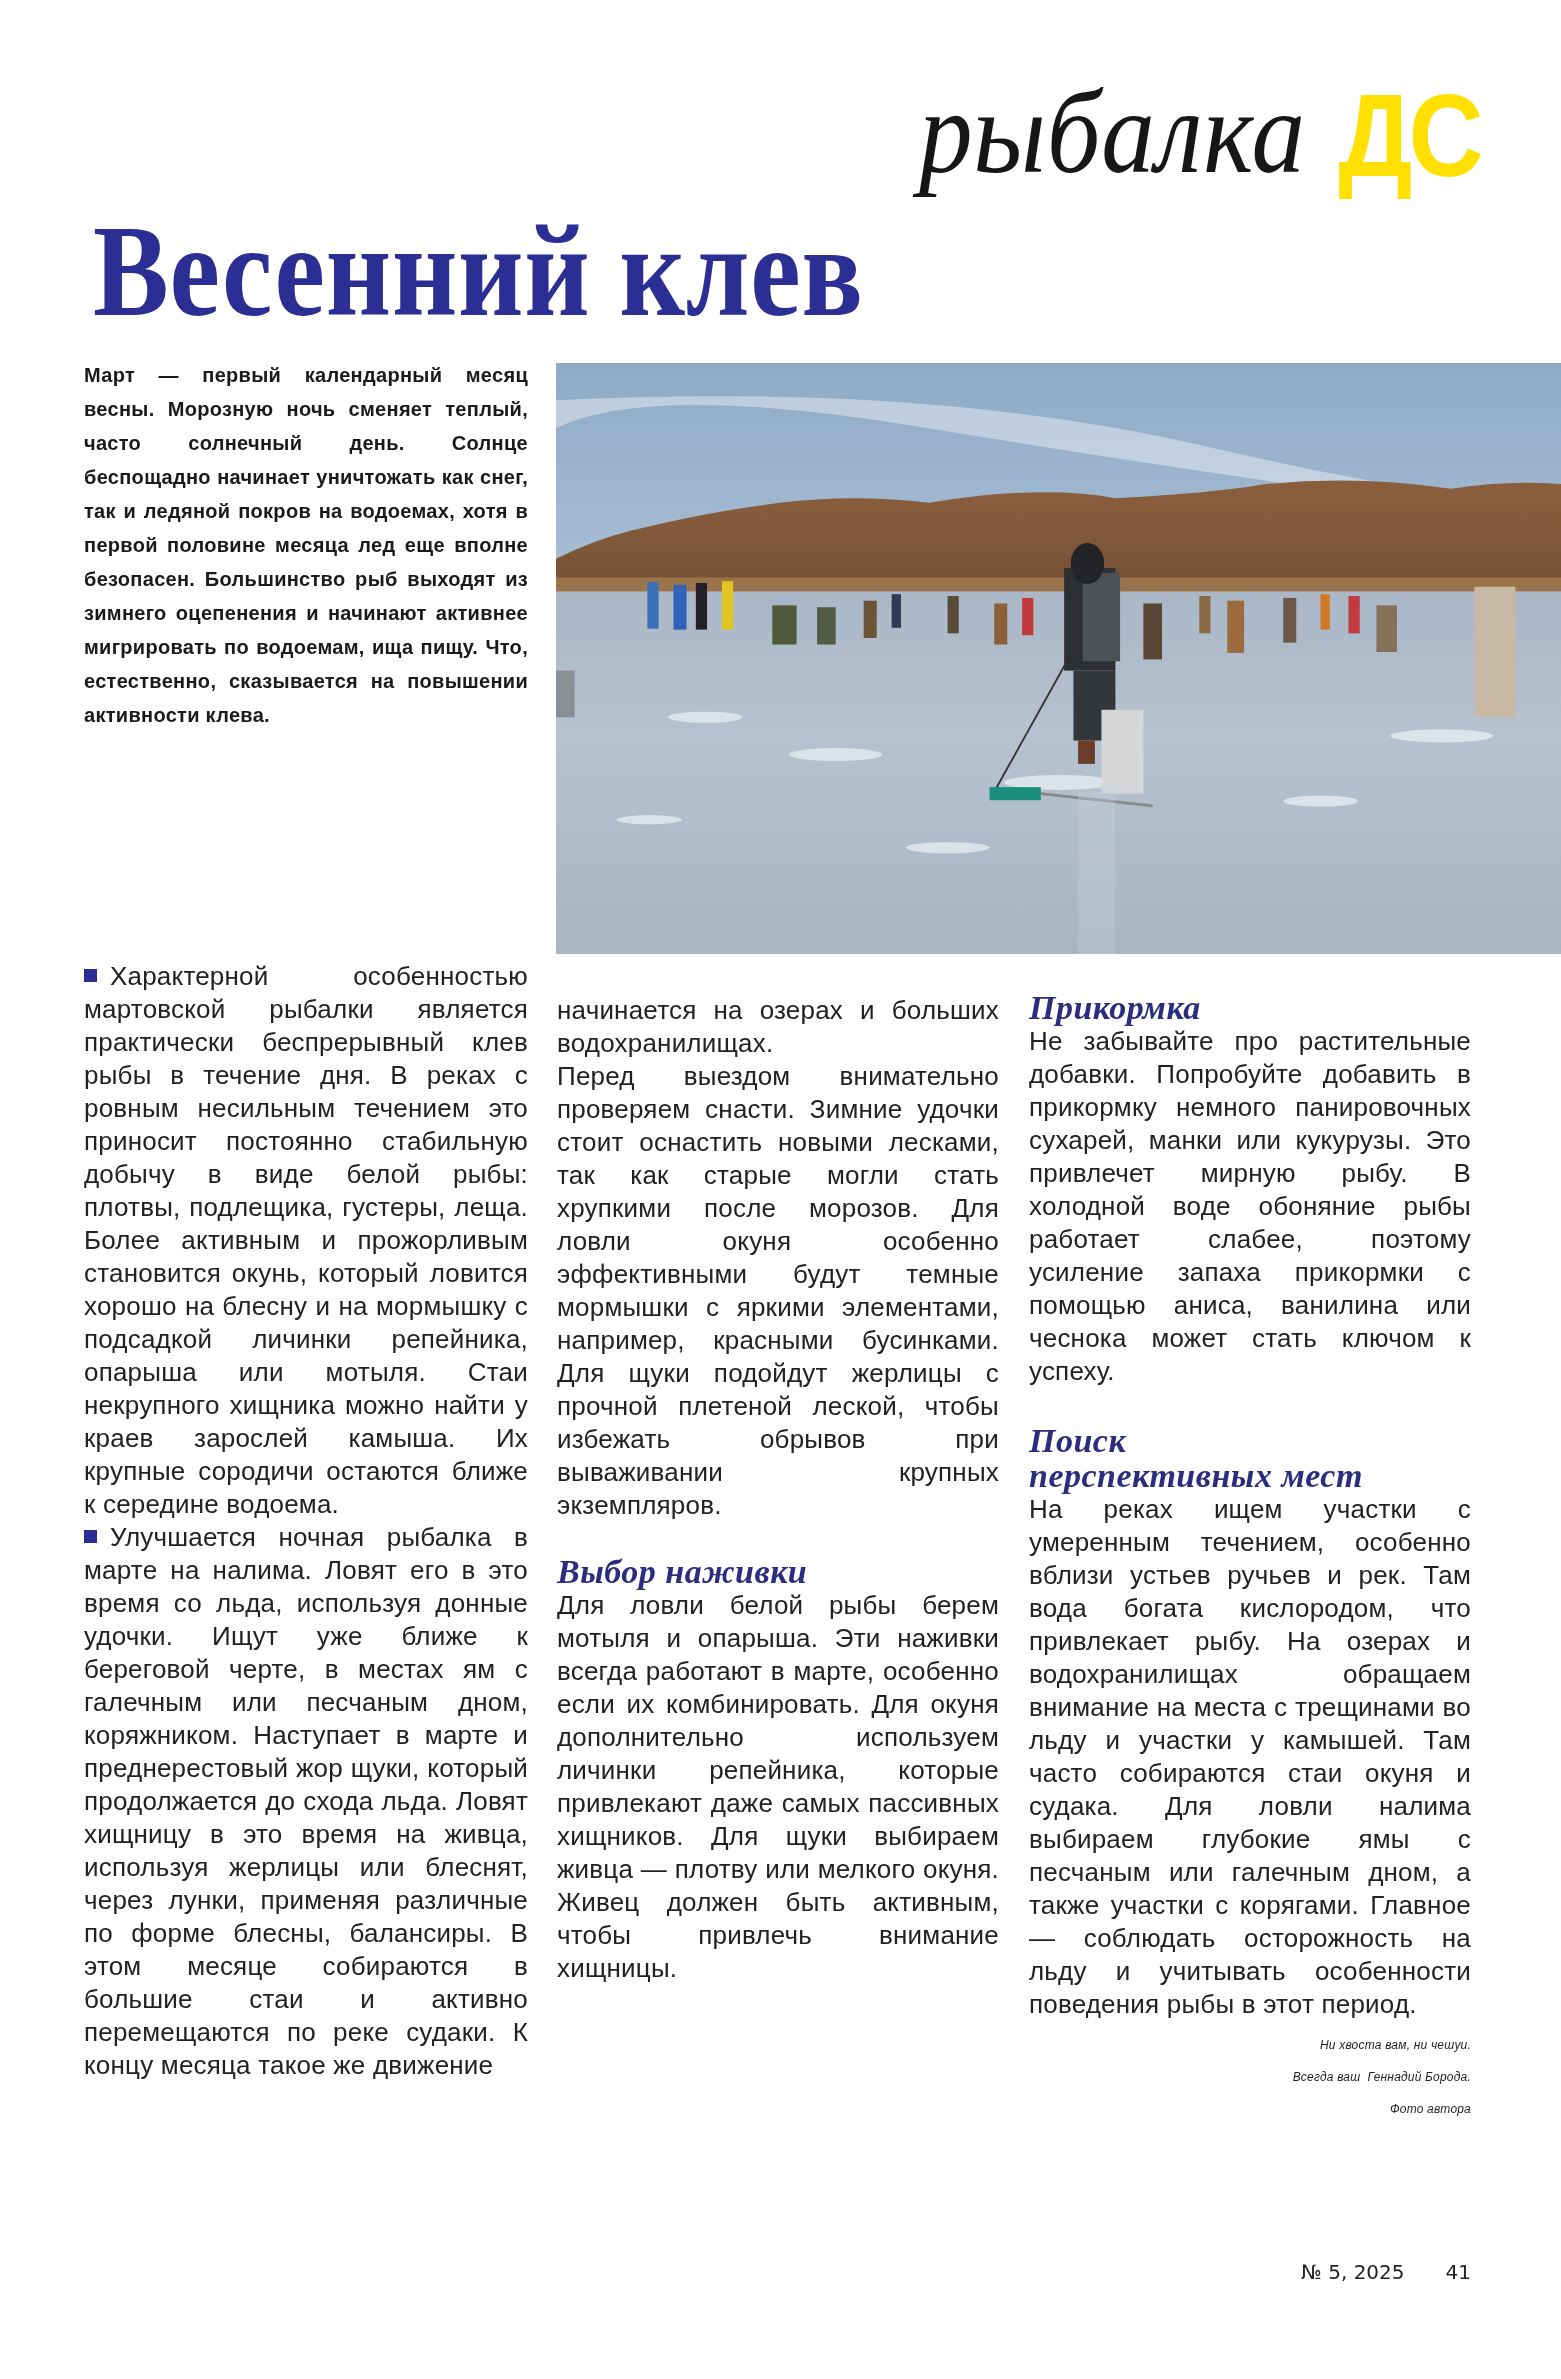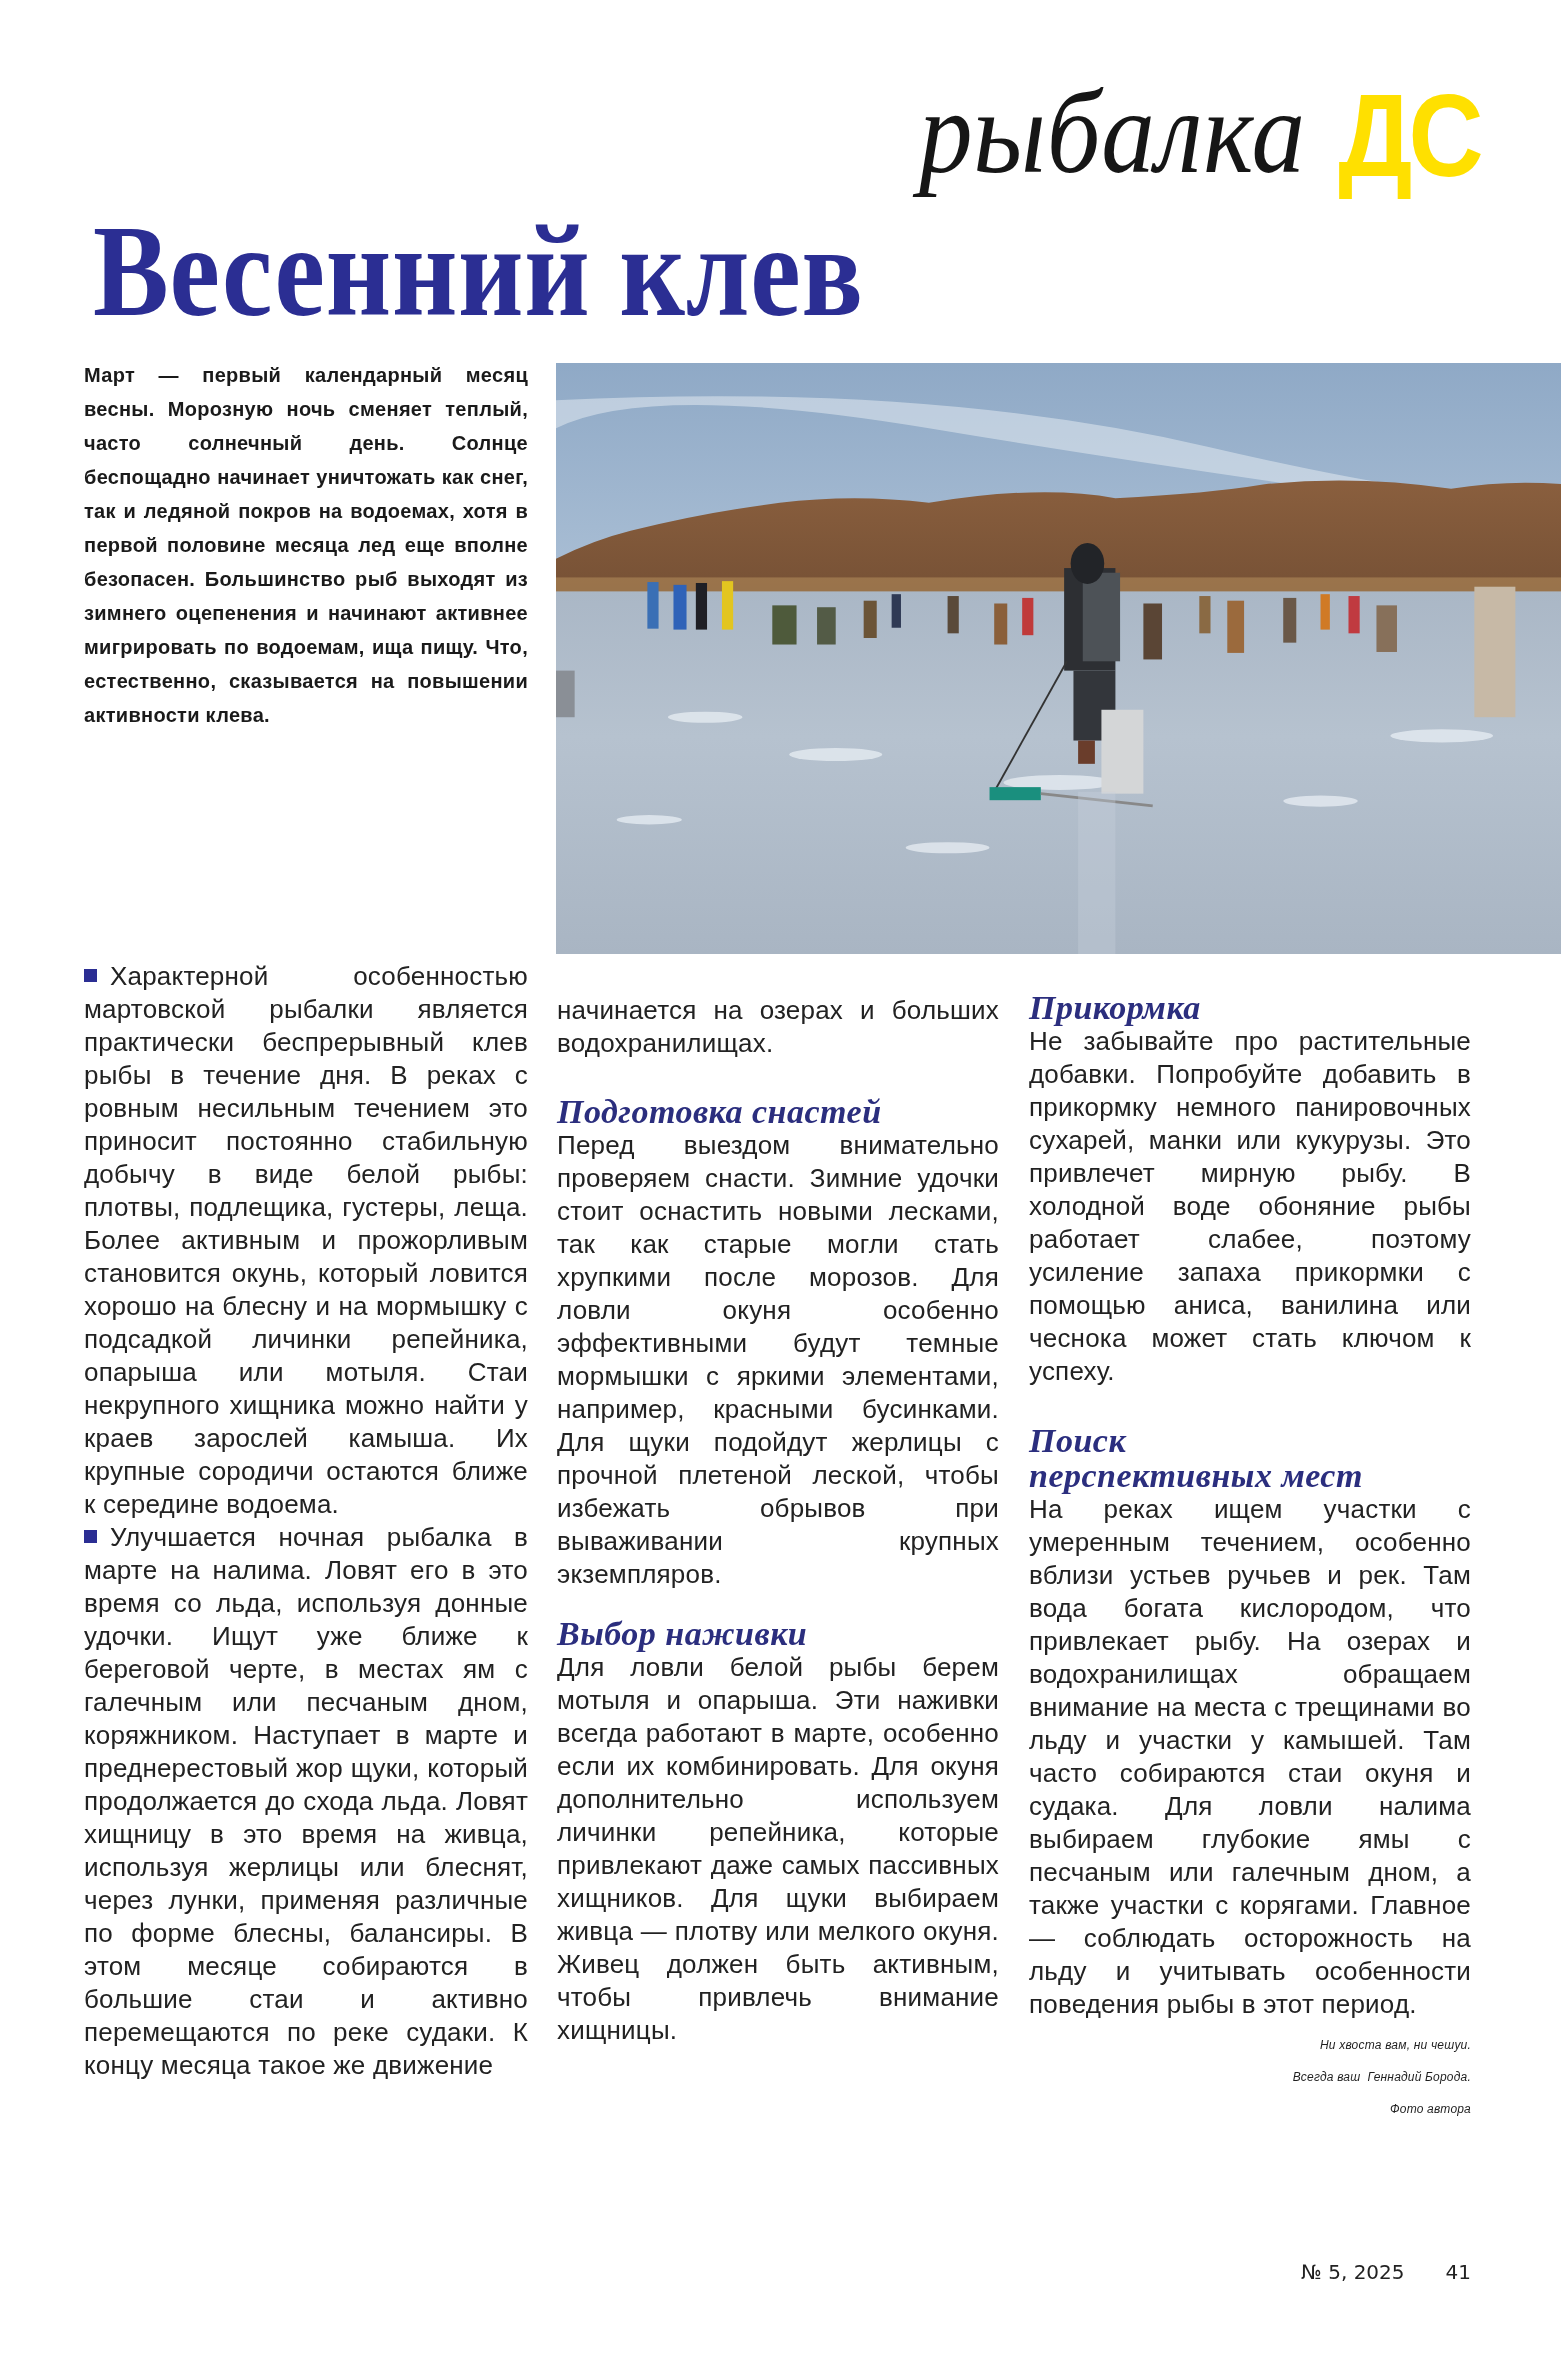--- a/index.html
+++ b/index.html
@@ -59,21 +59,21 @@
       display: inline-block; width: 13px; height: 13px; background: #2b2e93;
       margin-right: 13px; vertical-align: 2.8px;
     }
     .subhead {
       font-family: "Liberation Serif", serif; font-style: italic;
       font-size: 34px; line-height: 35px; color: #2b2e7e;
       text-align: left; letter-spacing: 0.5px;
     }
     .col-2 .subhead { margin-top: 34px; }
     .col-3 .subhead.second { margin-top: 35px; }
-    .col-2 .subhead.second { margin-top: 25px; font-family: Liberation Serif, serif; }
+    .col-2 .subhead.second { margin-top: 32px; font-family: Liberation Serif, serif; }
 
     .signoff {
       text-align: right; font-style: italic; font-size: 12px; line-height: 32px;
       color: #1f1f1f; margin-top: 8px;
     }
     .signoff div { white-space: pre; }
 
     .folio {
       position: absolute; right: 90px; top: 2260px;
       font-family: "DejaVu Sans", sans-serif; font-size: 20px; color: #222;
@@ -161,21 +161,20 @@
   </svg>
 </div>
 
 <div class="col col-1">
   <p><span class="bullet"></span><span>Характерной особенностью мартовской рыбалки является практически беспрерывный клев рыбы в течение дня. В реках с ровным несильным течением это приносит постоянно стабильную добычу в виде белой рыбы: плотвы, подлещика, густеры, леща. Более активным и прожорливым становится окунь, который ловится хорошо на блесну и на мормышку с подсадкой личинки репейника, опарыша или мотыля. Стаи некрупного хищника можно найти у краев зарослей камыша. Их крупные сородичи остаются ближе к середине водоема.</span></p>
   <p><span class="bullet"></span><span>Улучшается ночная рыбалка в марте на налима. Ловят его в это время со льда, используя донные удочки. Ищут уже ближе к береговой черте, в местах ям с галечным или песчаным дном, коряжником. Наступает в марте и преднерестовый жор щуки, который продолжается до схода льда. Ловят хищницу в это время на живца, используя жерлицы или блеснят, через лунки, применяя различные по форме блесны, балансиры. В этом месяце собираются в большие стаи и активно перемещаются по реке судаки. К концу месяца такое же движение</span></p>
 </div>
 
 <div class="col col-2">
   <p>начинается на озерах и больших водохранилищах.</p>
-  <h3 class="subhead">Подготовка снастей</h3>
   <p>Перед выездом внимательно проверяем снасти. Зимние удочки стоит оснастить новыми лесками, так как старые могли стать хрупкими после морозов. Для ловли окуня особенно эффективными будут темные мормышки с яркими элементами, например, красными бусинками. Для щуки подойдут жерлицы с прочной плетеной леской, чтобы избежать обрывов при вываживании крупных экземпляров.</p>
   <h3 class="subhead second">Выбор наживки</h3>
   <p>Для ловли белой рыбы берем мотыля и опарыша. Эти наживки всегда работают в марте, особенно если их комбинировать. Для окуня дополнительно используем личинки репейника, которые привлекают даже самых пассивных хищников. Для щуки выбираем живца — плотву или мелкого окуня. Живец должен быть активным, чтобы привлечь внимание хищницы.</p>
 </div>
 
 <div class="col col-3">
   <h3 class="subhead">Прикормка</h3>
   <p>Не забывайте про растительные добавки. Попробуйте добавить в прикормку немного панировочных сухарей, манки или кукурузы. Это привлечет мирную рыбу. В холодной воде обоняние рыбы работает слабее, поэтому усиление запаха прикормки с помощью аниса, ванилина или чеснока может стать ключом к успеху.</p>
   <h3 class="subhead second">
     <span>Поиск</span><br>

